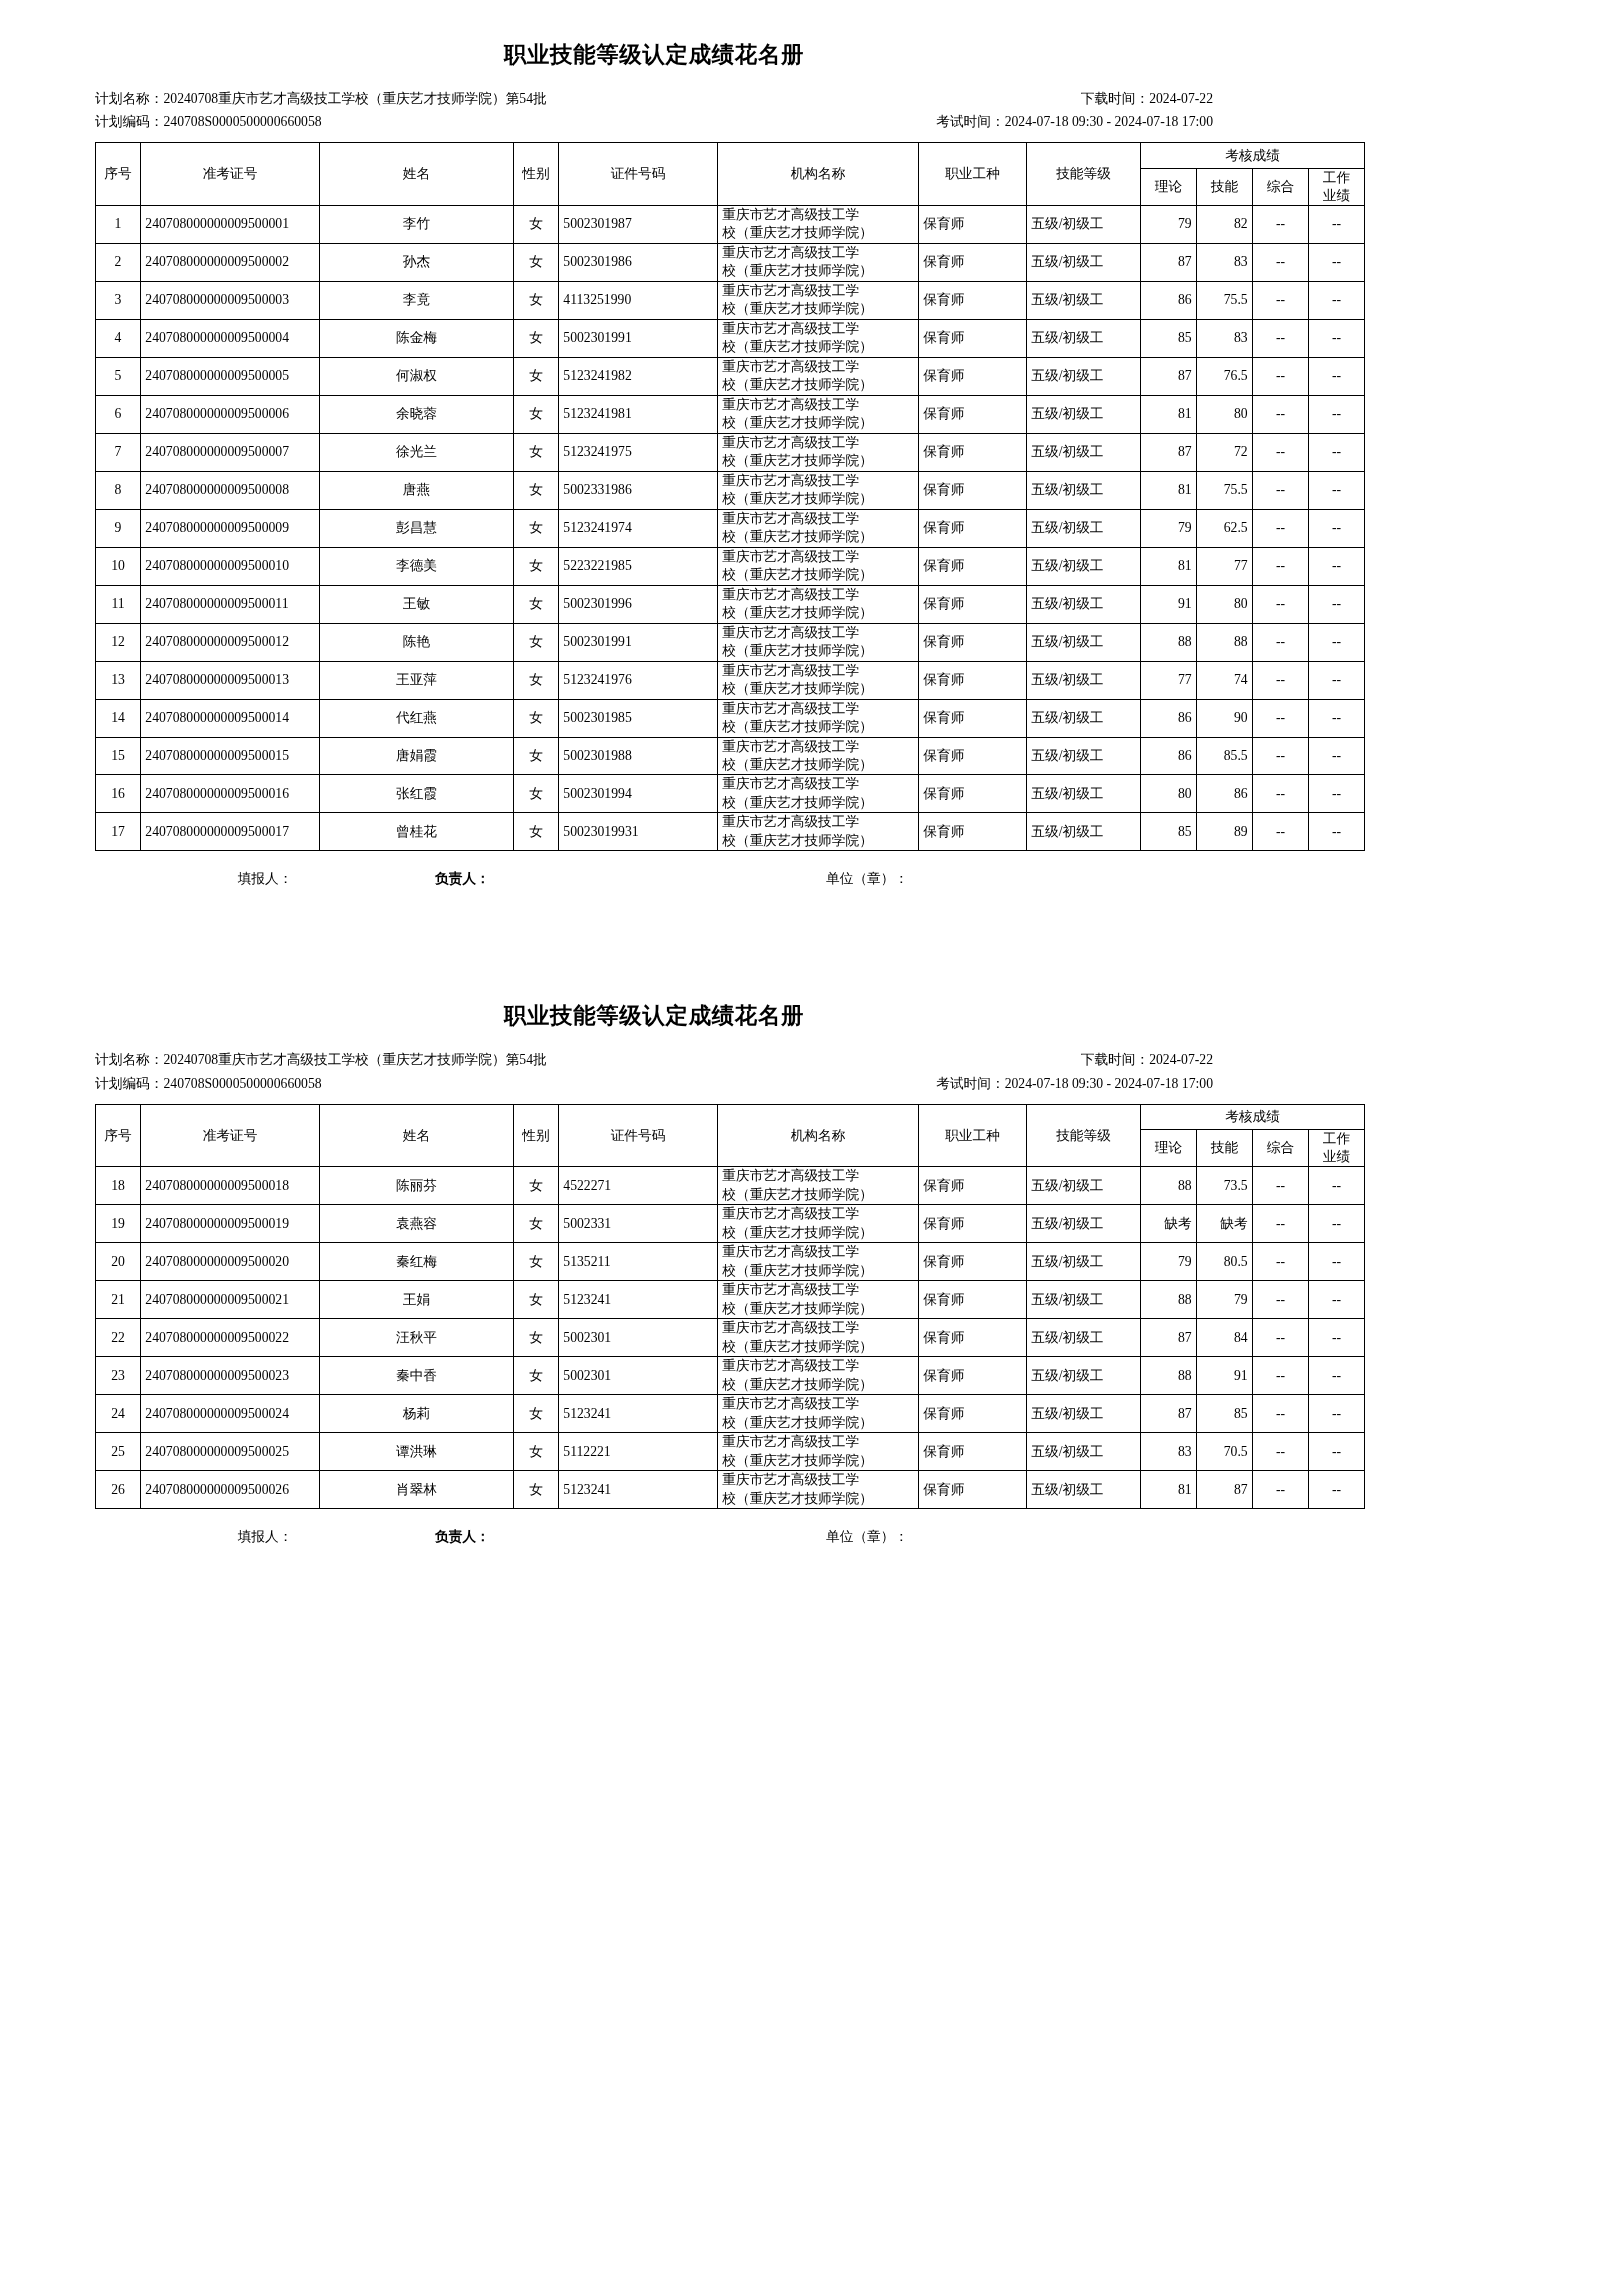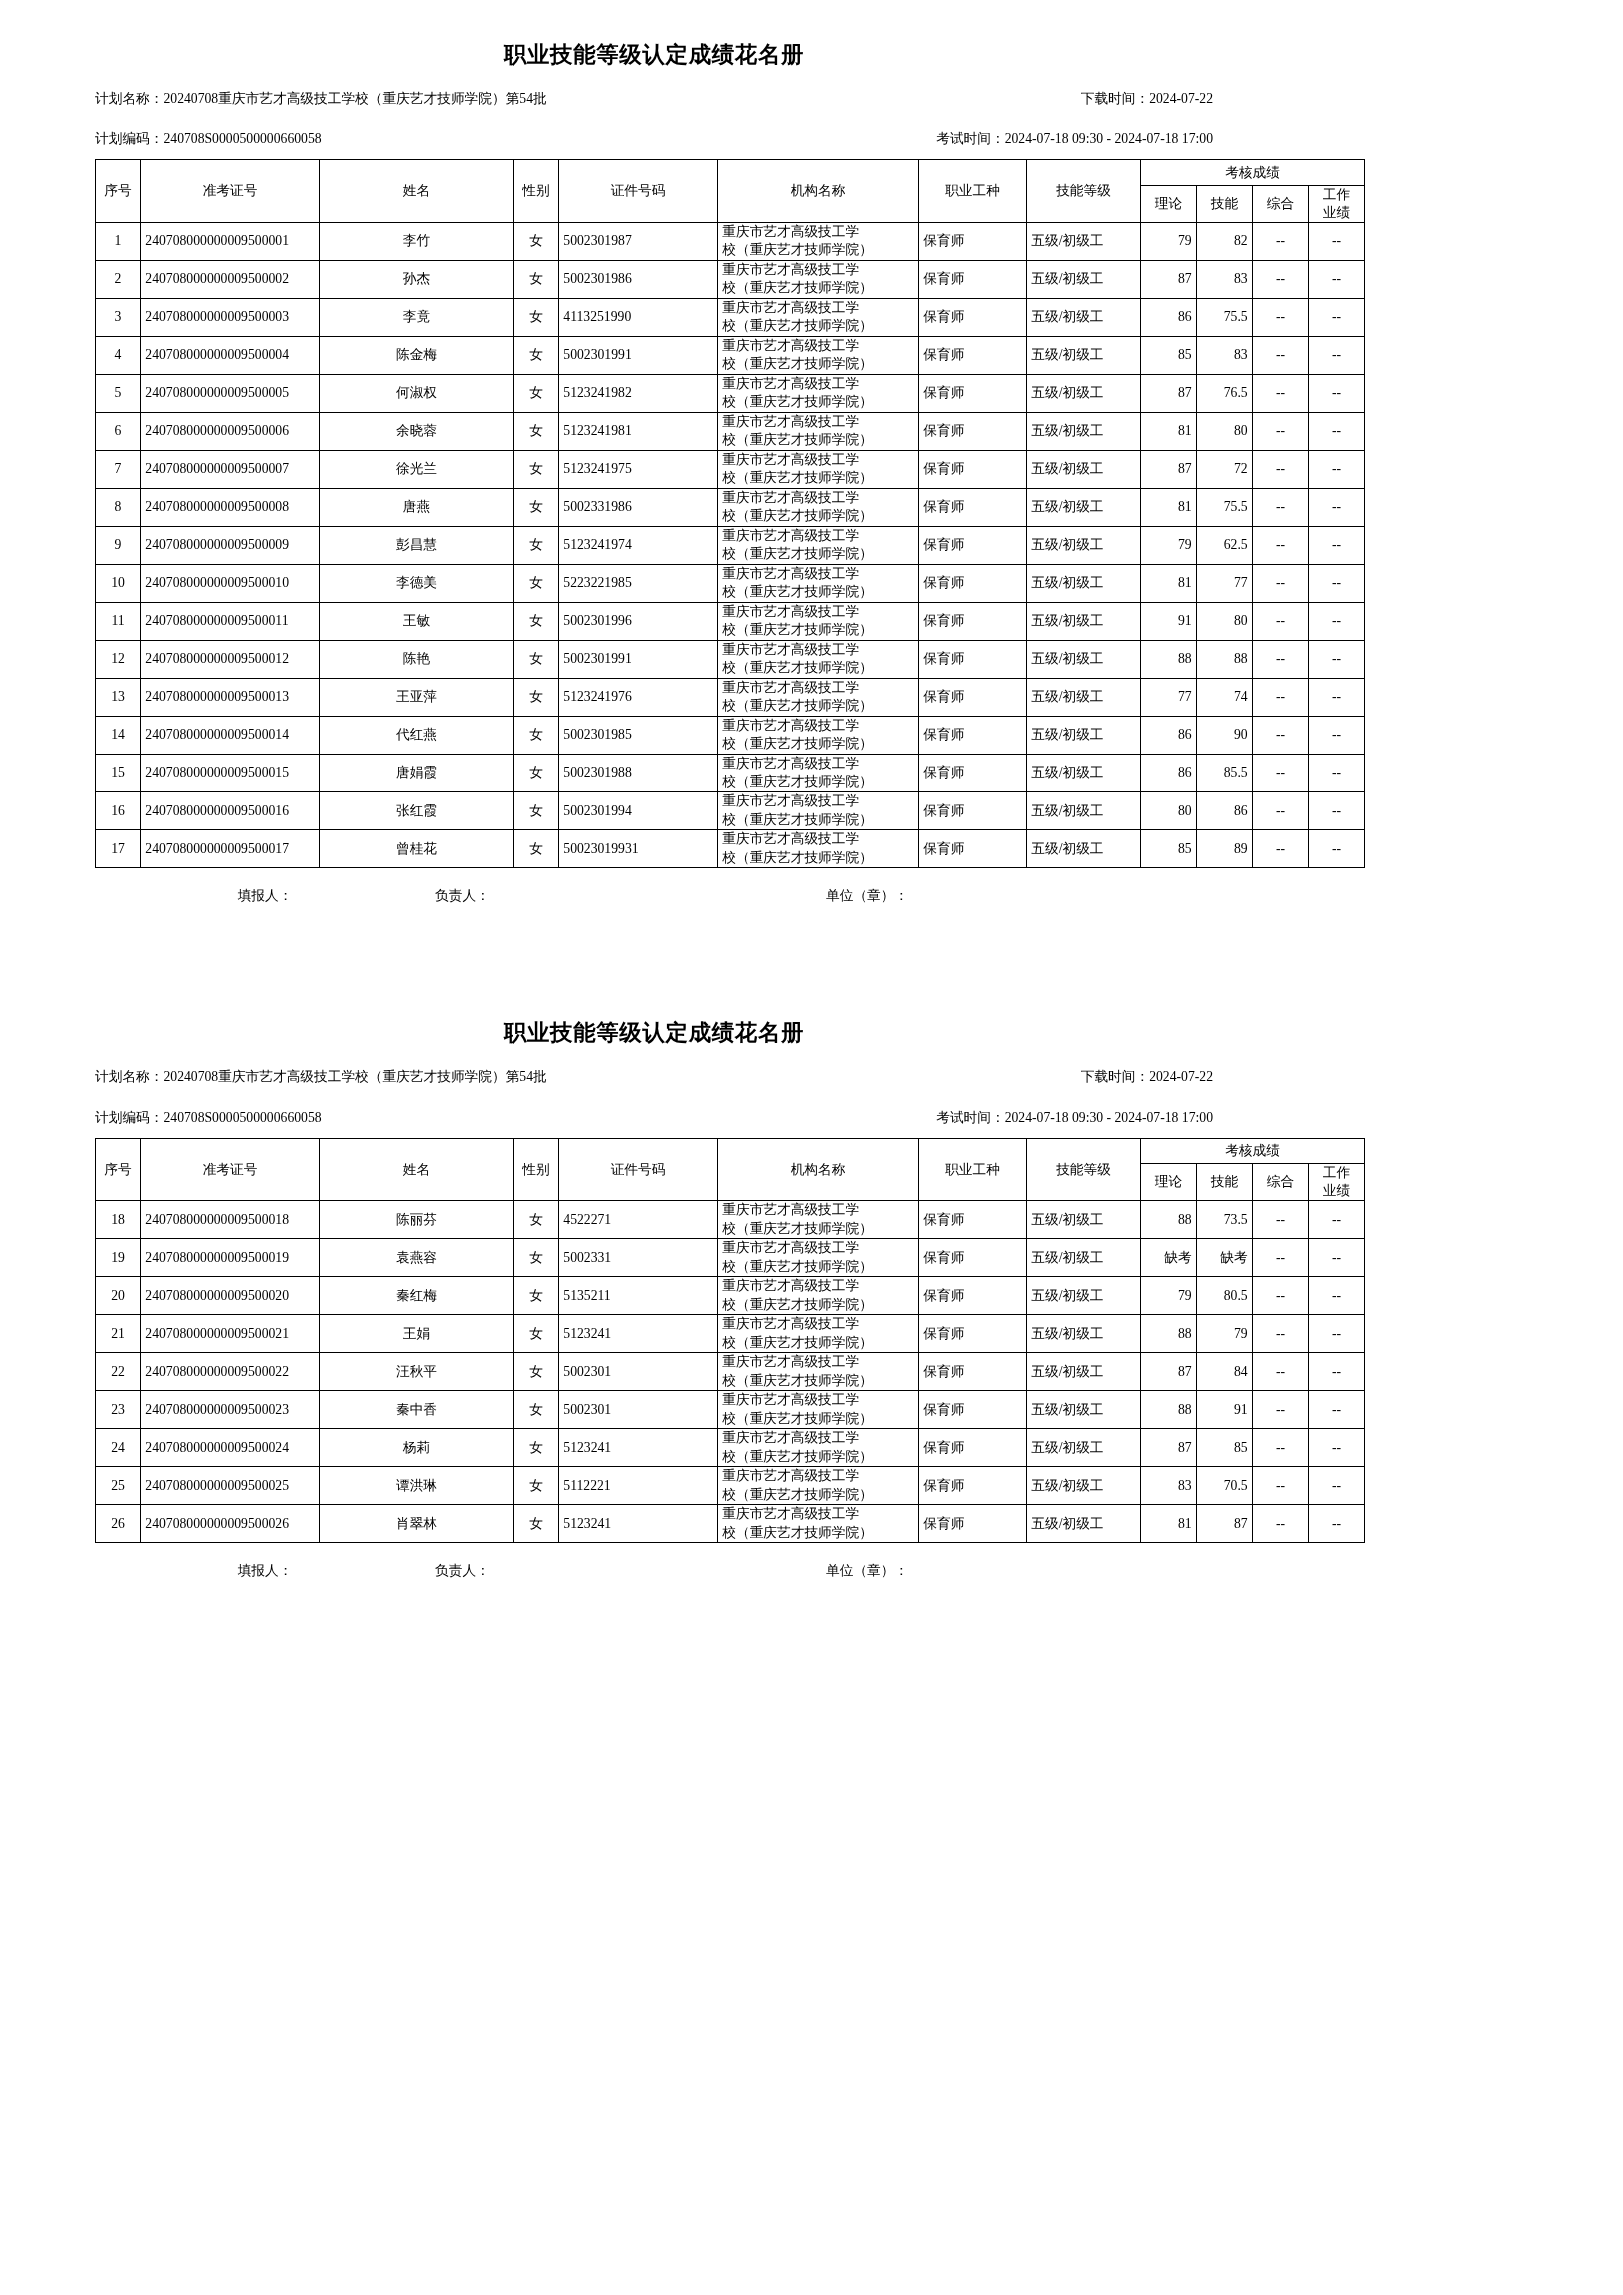--- a/index.html
+++ b/index.html
@@ -33,21 +33,21 @@
 
   .meta-row {
     display: flex;
     justify-content: space-between;
     align-items: baseline;
     font-size: 13.7px;
     line-height: 1.55;
   }
   .meta-row .left { white-space: nowrap; }
   .meta-row .right { white-space: nowrap; }
-  .meta-row-2 { margin-top: 19px; gap: 36px; }
+  .meta-row-2 { margin-top: 2px; gap: 36px; }
 
   table.grid {
     border-collapse: collapse;
     width: 100%;
     margin-top: 10px;
     table-layout: fixed;
   }
   table.grid th, table.grid td {
     border: 1.1px solid #000000;
     font-weight: normal;
@@ -88,21 +88,21 @@
   td.dash   { text-align: center; font-size: 13.7px; }
 
   tr.data-row td { height: 36px; }
 
   .sig-row {
     display: flex;
     font-size: 13.7px;
     margin-top: 19px;
   }
   .sig-row .s1 { width: 340px; text-align: center; }
-  .sig-row .s2 { width: 391px; }
+  .sig-row .s2 { width: 391px; font-weight: bold; }
   .sig-row .s3 { width: 289px; }
 
   .page-no {
     text-align: center;
     font-size: 13.7px;
     margin-top: 39px;
     padding-right: 67px;
   }
 
   .page-gap { height: 61px; }

